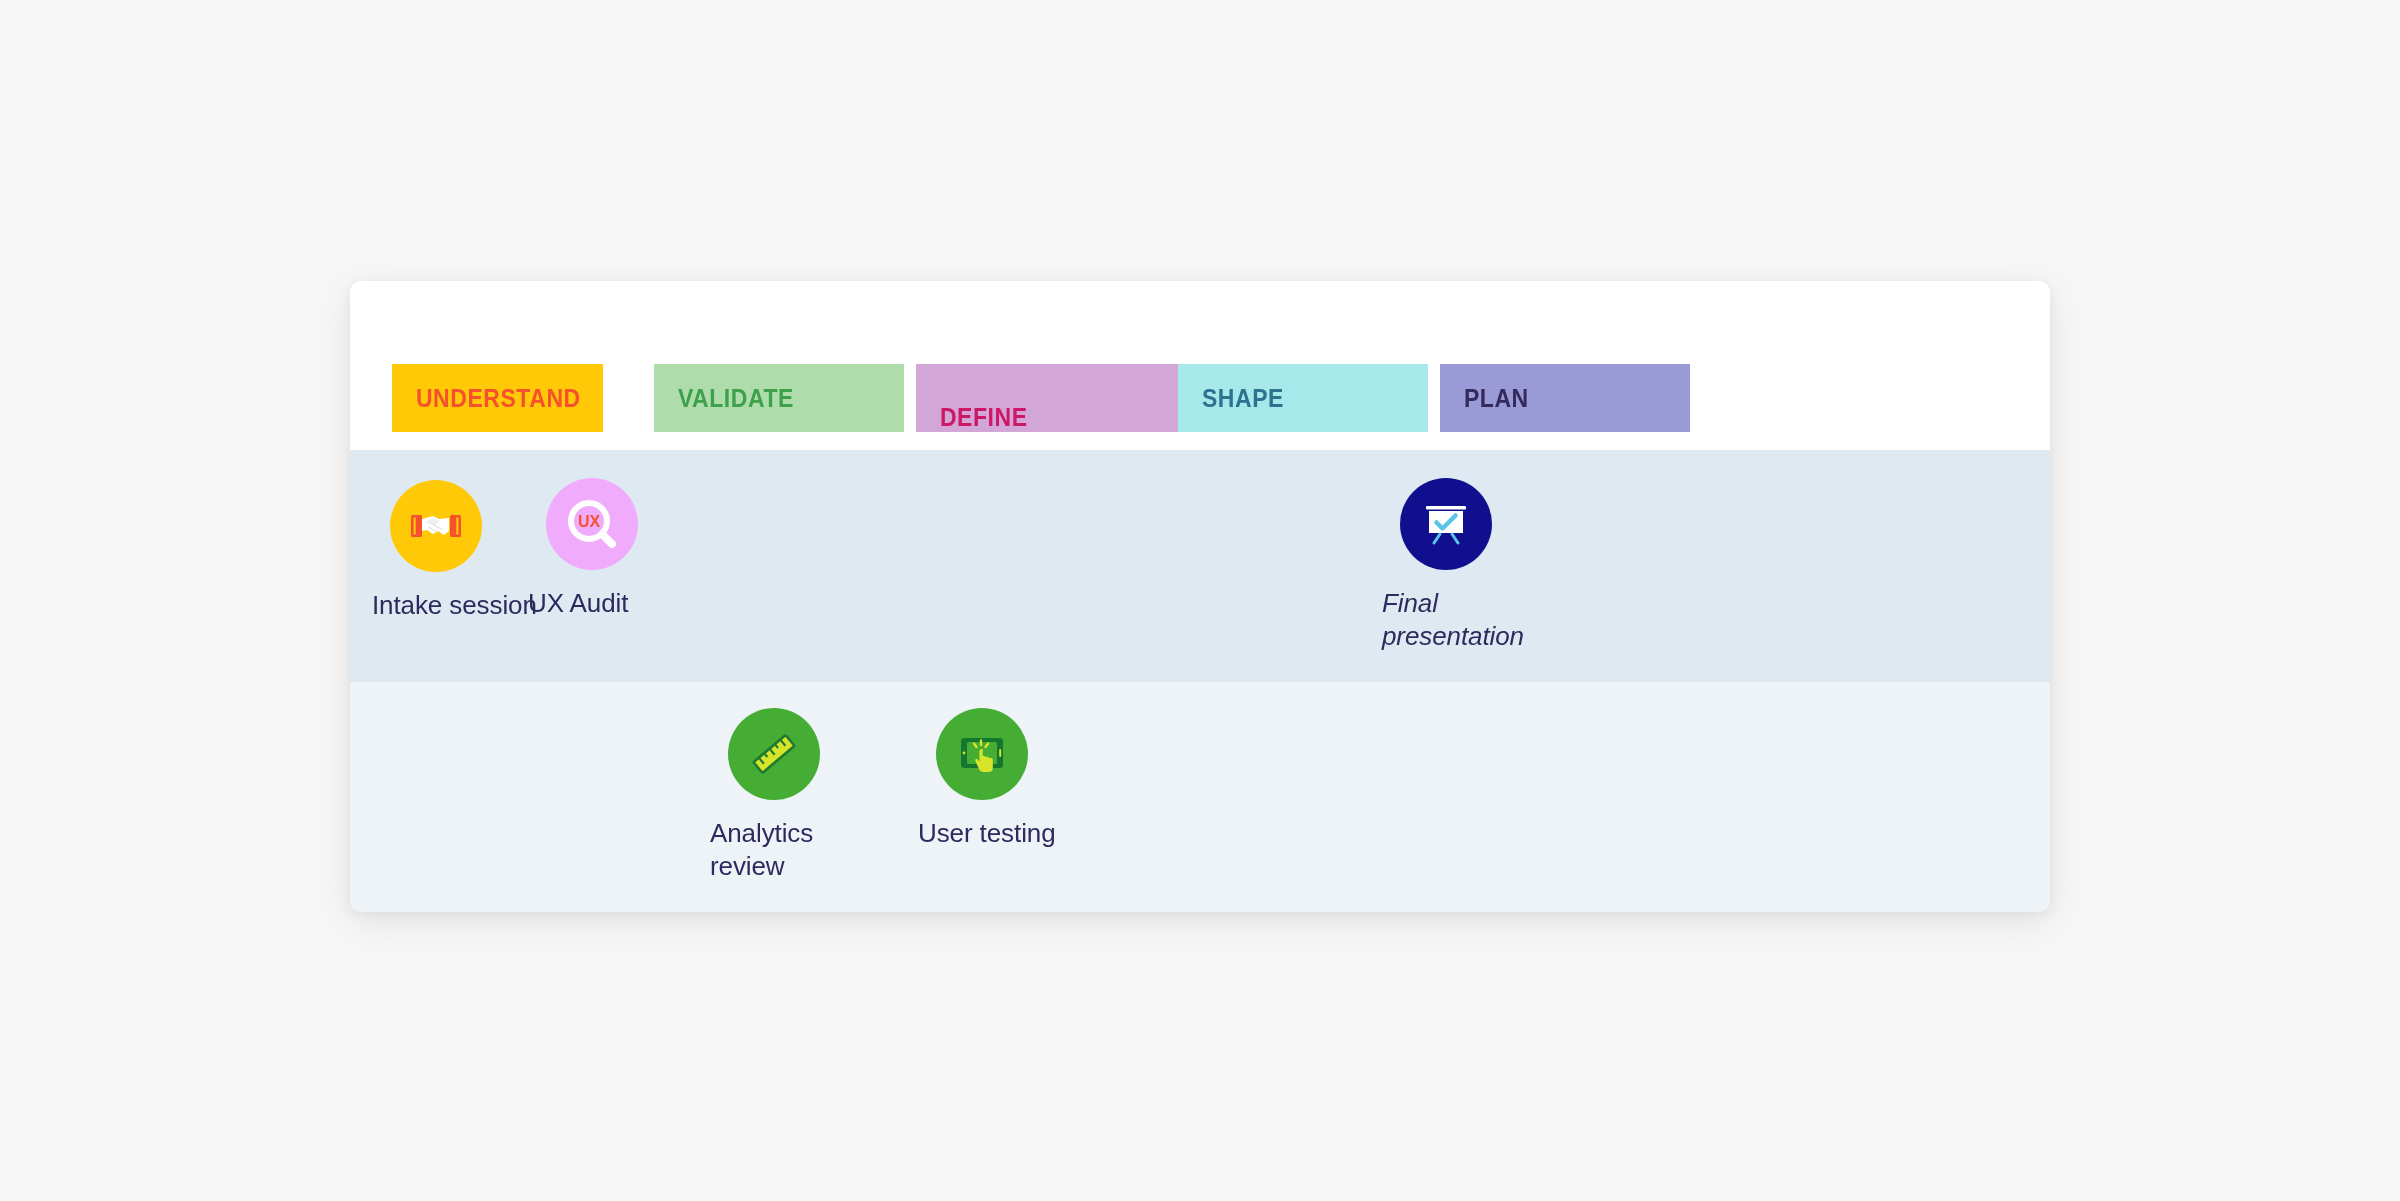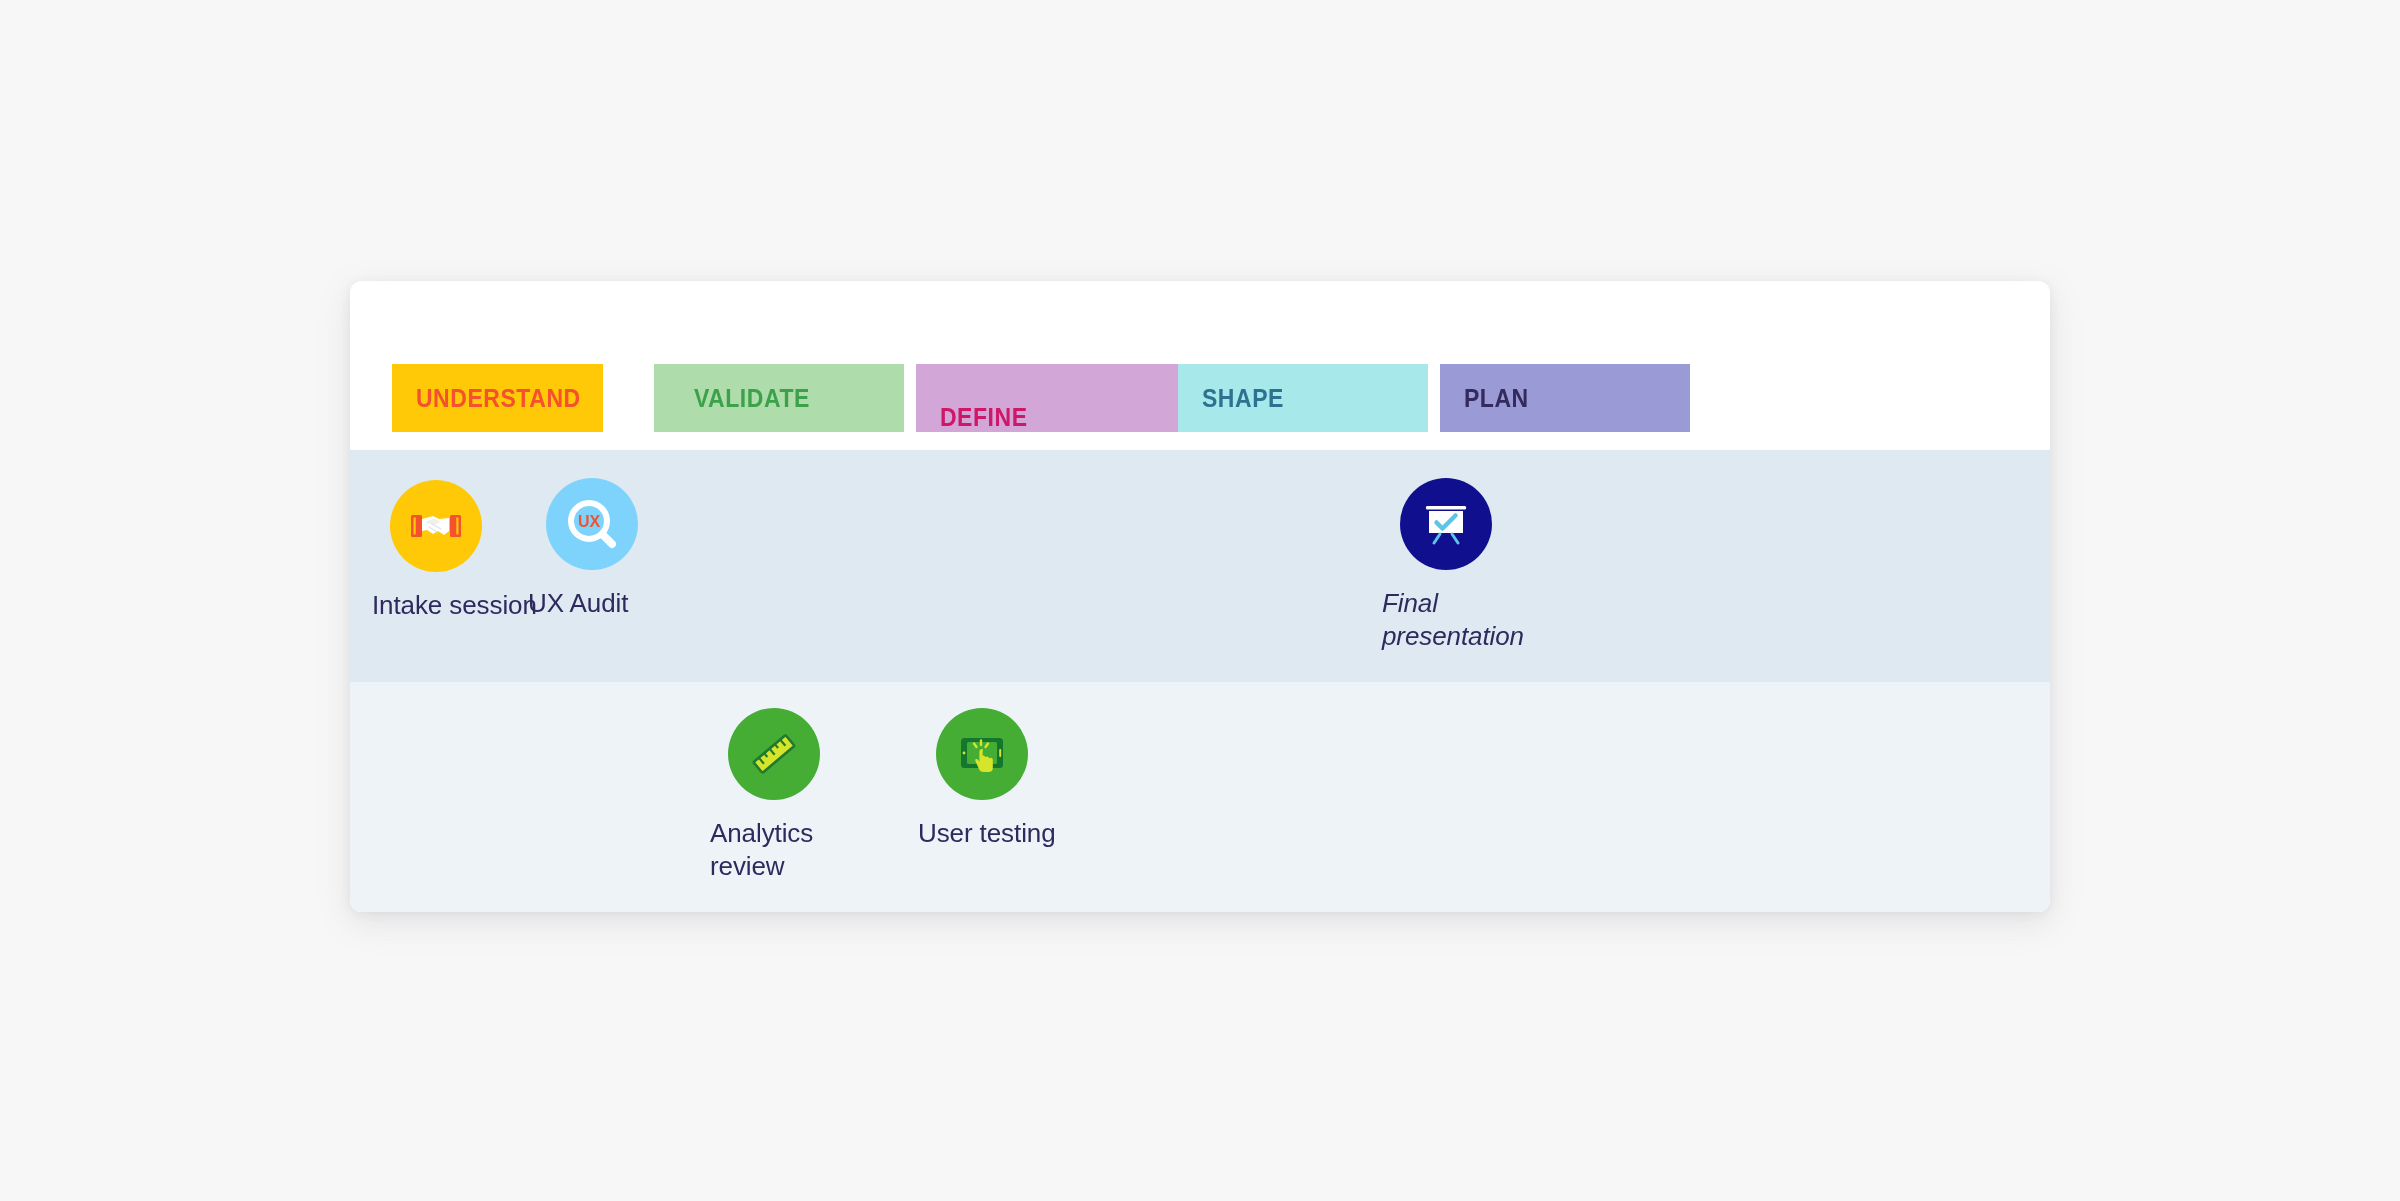--- a/index.html
+++ b/index.html
@@ -105,21 +105,21 @@
   <div id="card">
 
     <div class="band" id="band-top"></div>
     <div class="band" id="band-middle"></div>
     <div class="band" id="band-bottom"></div>
 
     <div id="phase-row">
         <div class="phase-bar" style="left: 42px; width: 211px; background: rgb(255, 201, 7);">
           <span class="phase-label" style="color: rgb(244, 81, 44);">UNDERSTAND</span>
         </div>
-        <div class="phase-bar" style="left: 304px; width: 250px; background: rgb(174, 221, 171); padding-left: 16px;">
+        <div class="phase-bar" style="left: 304px; width: 250px; background: rgb(174, 221, 171);">
           <span class="phase-label" style="color: rgb(61, 160, 74);">VALIDATE</span>
         </div>
         <div class="phase-bar" style="left: 566px; width: 288px; background: rgb(211, 166, 216); align-items: flex-end;">
           <span class="phase-label" style="color: rgb(207, 23, 104);">DEFINE</span>
         </div>
         <div class="phase-bar" style="left: 828px; width: 250px; background: rgb(167, 232, 234);">
           <span class="phase-label" style="color: rgb(45, 115, 144);">SHAPE</span>
         </div>
         <div class="phase-bar" style="left: 1090px; width: 250px; background: rgb(154, 154, 214);">
           <span class="phase-label" style="color: rgb(51, 42, 94);">PLAN</span>
@@ -135,21 +135,21 @@
               <rect x="5.5" y="19.5" width="2.2" height="17" fill="#ffc907"></rect>
               <rect x="48.3" y="19.5" width="2.2" height="17" fill="#ffc907"></rect>
               <path d="M14 21 L25 18 L31 21 L41 20 L41 33 L36 37 L30 33 L25 36 L19 32 L14 33 Z" fill="#ffffff"></path>
               <path d="M17 24 L26 20.5 L32 23.5 L27.5 26.5 L21 26 Z" fill="#efefef"></path>
               <path d="M24 26 L33 31 M21 29 L29 34" stroke="#e2e2e2" stroke-width="1.4" stroke-linecap="round"></path>
             </svg>
           </div>
           <div class="del-label">Intake session</div>
         </div>
         <div class="deliverable" style="left: 178px; top: 28px;">
-          <div class="del-icon" style="background: #7dd3fc;">
+          <div class="del-icon" style="background: #f0abfc;">
             <svg width="56" height="56" viewBox="0 0 56 56">
               <circle cx="25" cy="25" r="18" fill="none" stroke="#ffffff" stroke-width="6"></circle>
               <path d="M38.5 38.5 L48 48" stroke="#ffffff" stroke-width="8" stroke-linecap="round"></path>
               <text x="25" y="25" fill="#f4512c" font-family="&quot;Liberation Sans&quot;, sans-serif" font-size="16" font-weight="bold" text-anchor="middle" dominant-baseline="central">UX</text>
             </svg>
           </div>
           <div class="del-label">UX Audit</div>
         </div>
         <div class="deliverable" style="left: 1032px; top: 28px; font-style: italic;">
           <div class="del-icon" style="background: rgb(16, 16, 142);">

